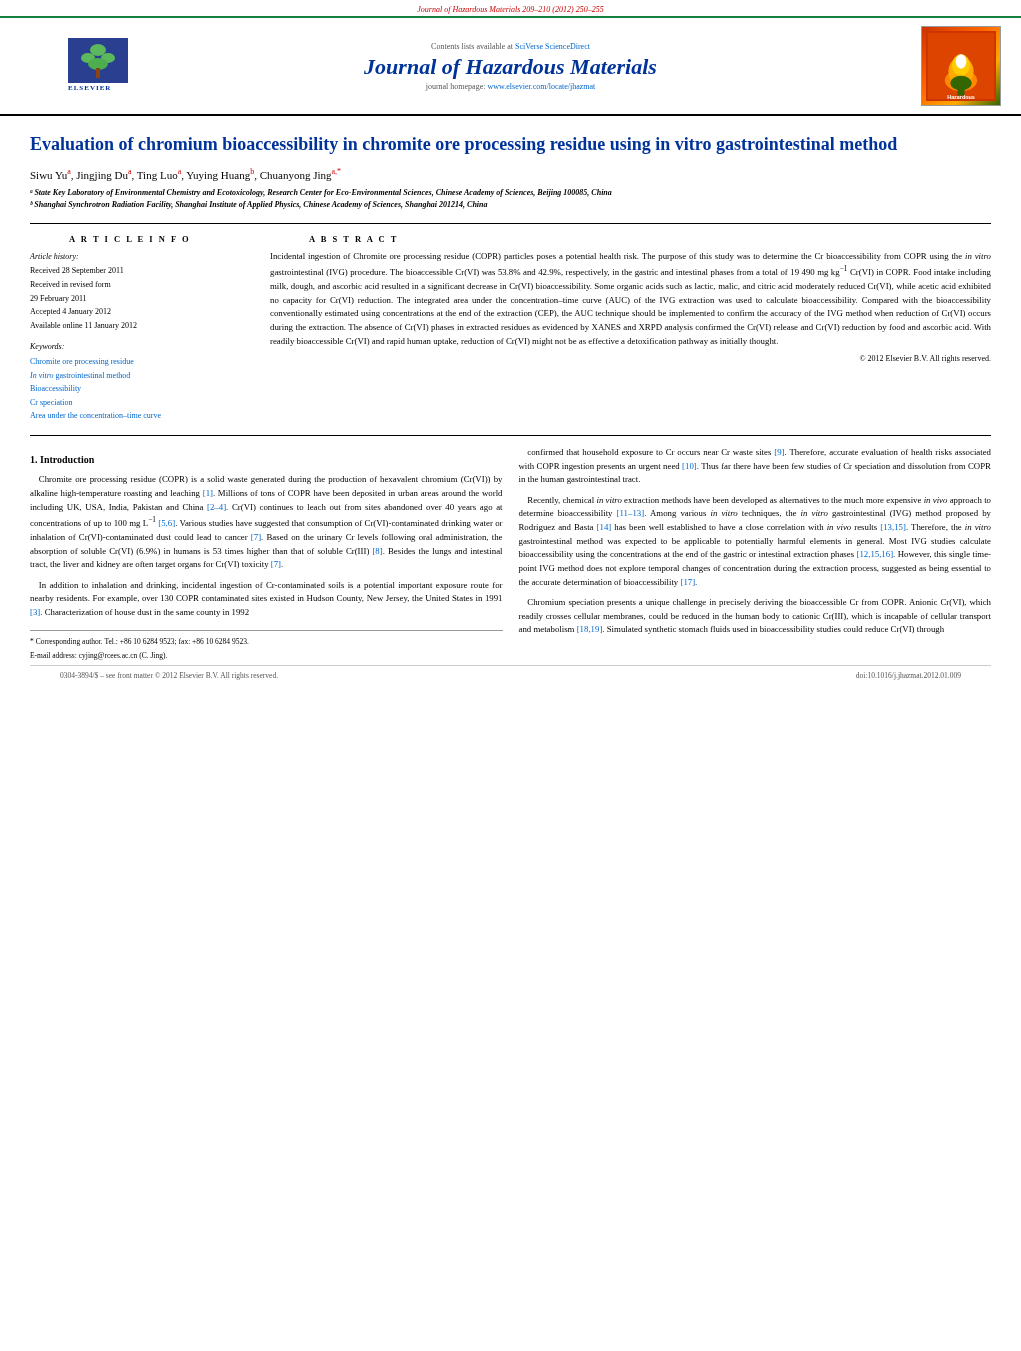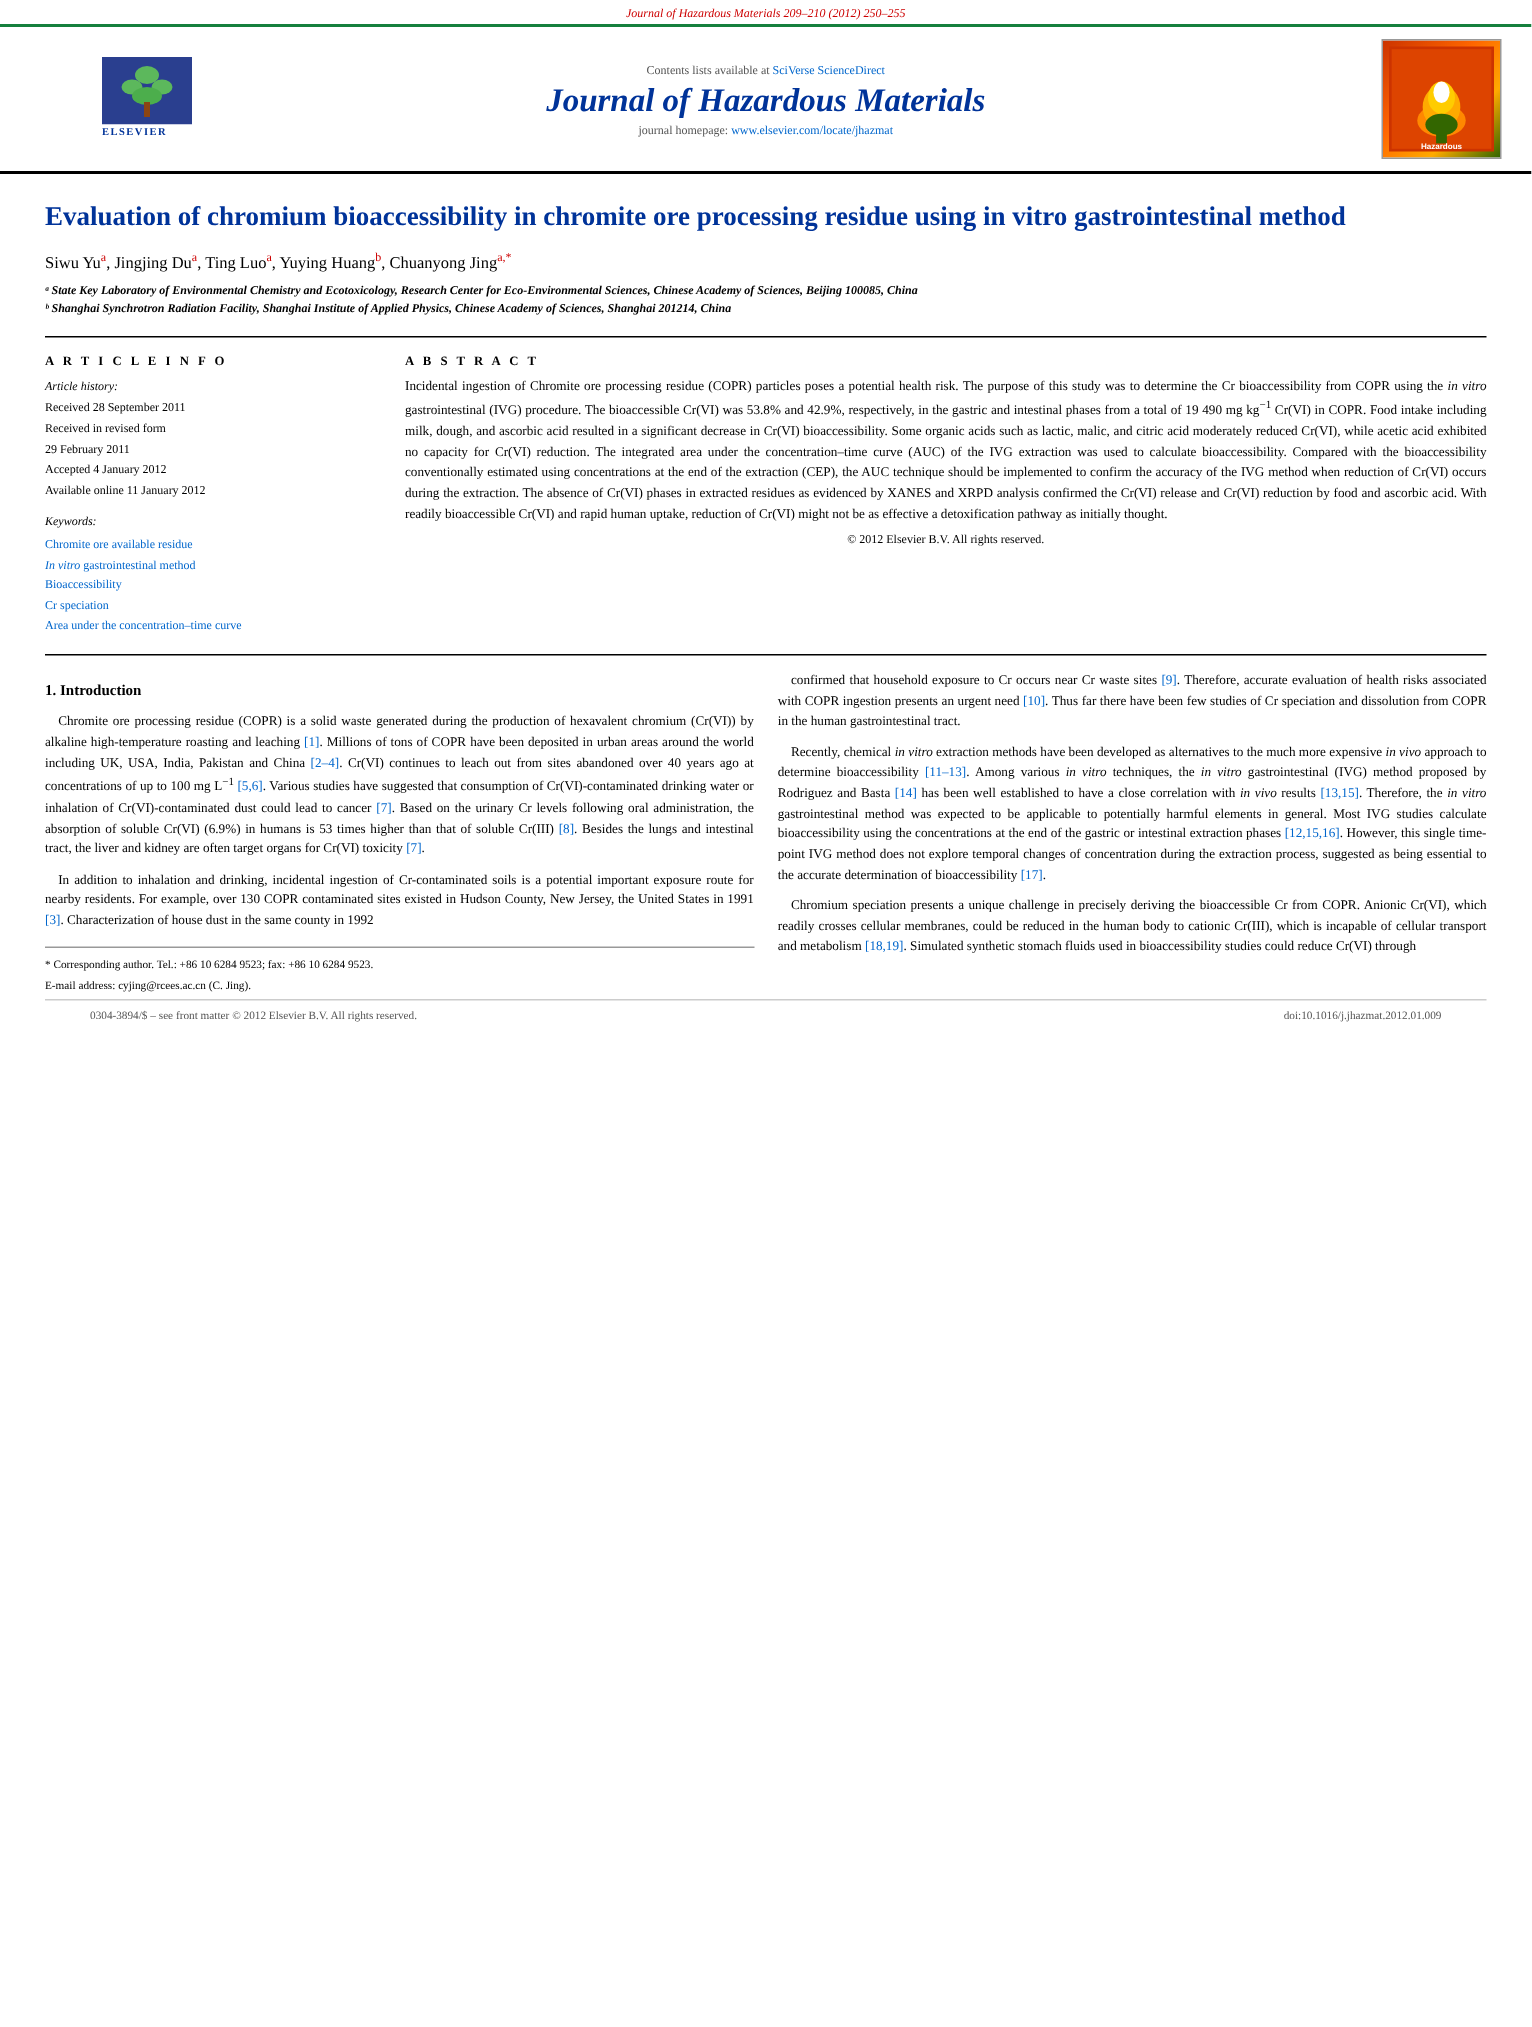--- a/index.html
+++ b/index.html
@@ -160,20 +160,21 @@
       flex: 1;
     }
 
     
     .section-heading {
       font-size: 8.5px;
       font-weight: bold;
       letter-spacing: 2px;
       text-transform: uppercase;
       margin-bottom: 6px;
+      margin-left: 39px;
     }
     .info-block {
       font-size: 8px;
       line-height: 1.7;
       color: #000;
     }
     .info-block .label {
       font-style: italic;
       display: block;
       margin-top: 5px;
@@ -187,21 +188,21 @@
 
     
     .abstract-text {
       font-size: 8.8px;
       line-height: 1.55;
       text-align: justify;
       color: #000;
     }
     .copyright-line {
       font-size: 8px;
-      text-align: center;
+      text-align: right;
       margin-top: 6px;
       color: #000;
     }
 
     
     .main-two-col {
       display: flex;
       gap: 16px;
     }
     .main-col {
@@ -329,21 +330,21 @@
         <span class="label">Article history:</span>
         <span>Received 28 September 2011</span><br>
         <span>Received in revised form</span><br>
         <span>29 February 2011</span><br>
         <span>Accepted 4 January 2012</span><br>
         <span>Available online 11 January 2012</span>
       </div>
       <div class="info-block" style="margin-top:8px;">
         <span class="label">Keywords:</span>
         <div class="keywords-list">
-          <div>Chromite ore available residue</div>
+          <div>Chromite ore processing residue</div>
           <div><em>In vitro</em> gastrointestinal method</div>
           <div>Bioaccessibility</div>
           <div>Cr speciation</div>
           <div>Area under the concentration–time curve</div>
         </div>
       </div>
     </div>
 
     <div class="col-right">
       <div class="section-heading">A B S T R A C T</div>

